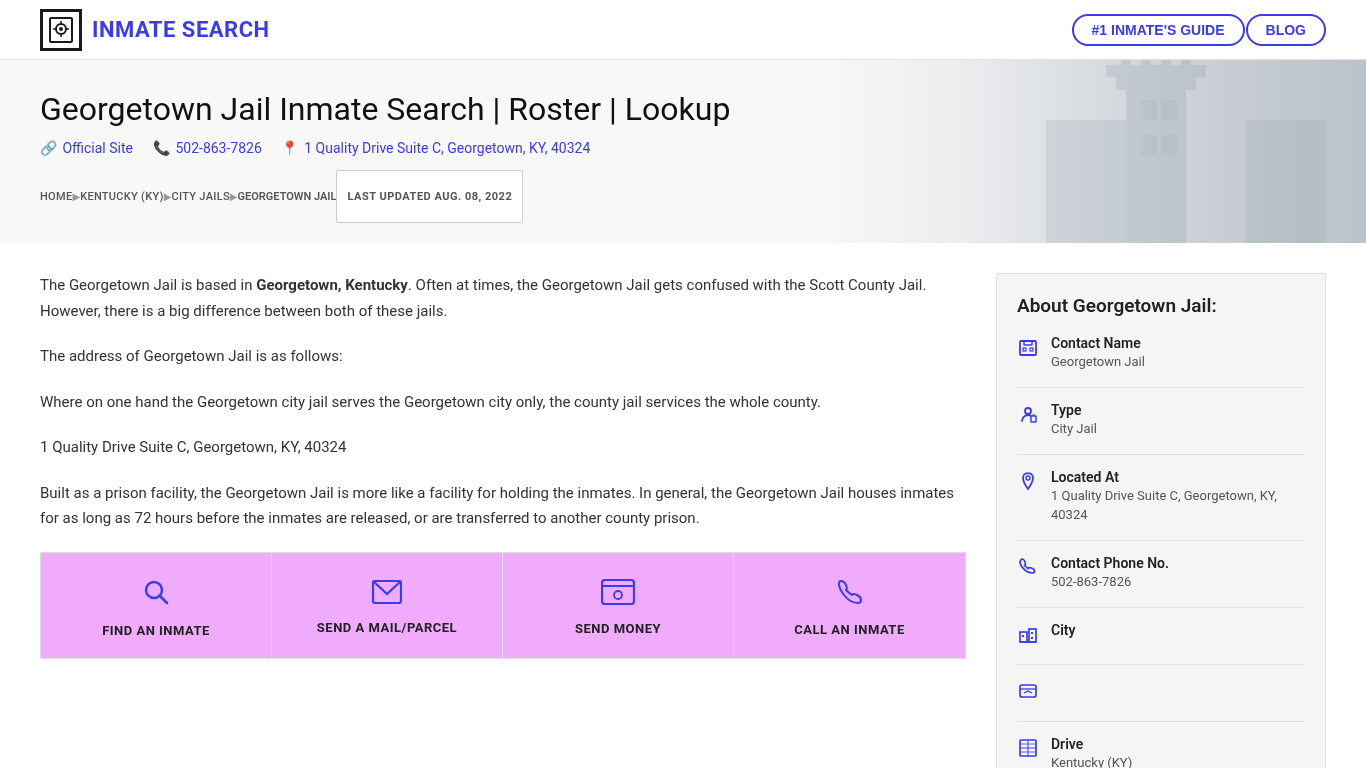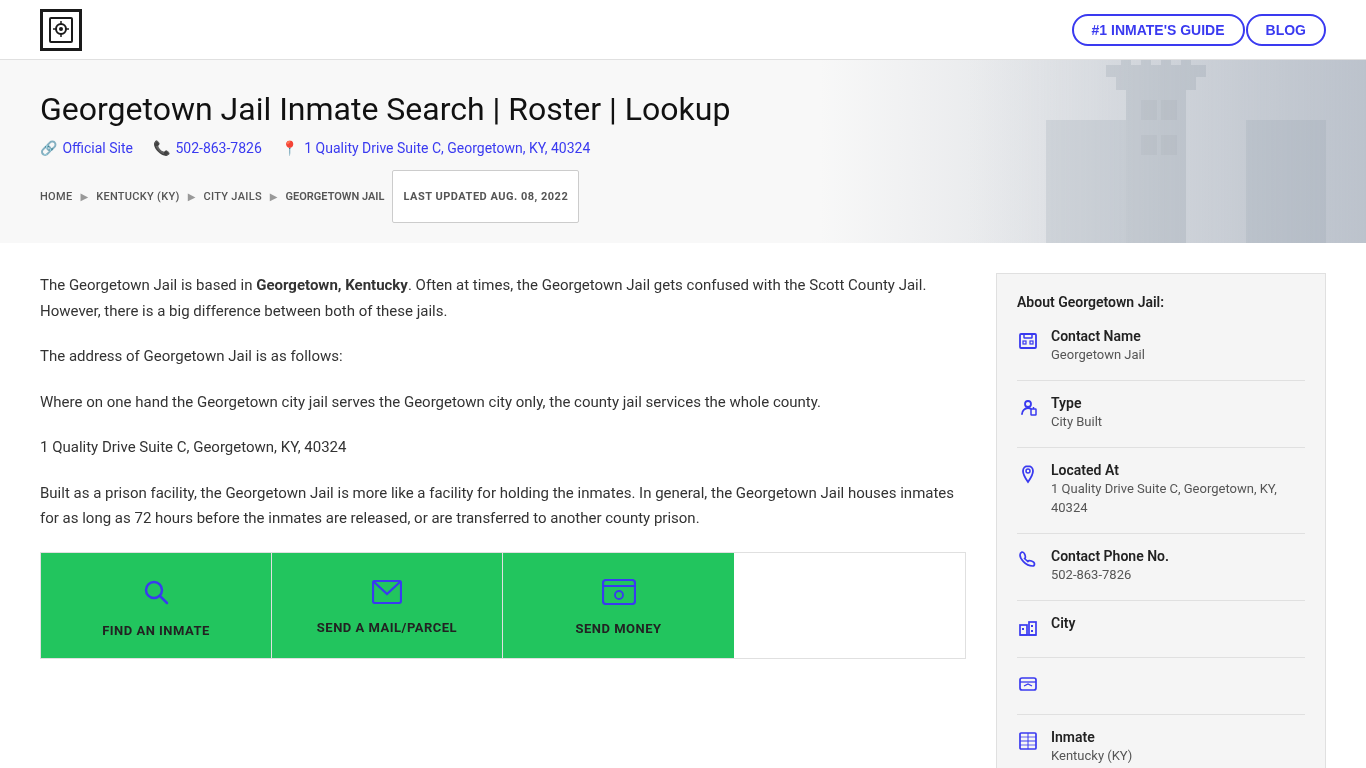--- a/index.html
+++ b/index.html
@@ -36,21 +36,21 @@
       opacity: 0.5;
     }
     
     #hero-bg-image svg { position: absolute; right: 0; top: 0; opacity: 0.35; }
 
     #page-title { font-size: 32px; font-weight: 400; color: #111; margin-bottom: 12px; position: relative; z-index: 1; }
     #meta-info { display: flex; align-items: center; gap: 20px; font-size: 14px; color: #3a3af0; margin-bottom: 14px; position: relative; z-index: 1; }
     .meta-item { display: flex; align-items: center; gap: 5px; }
     .meta-item a { color: #3a3af0; text-decoration: none; }
     #breadcrumb {
-      display: flex; align-items: center; gap: 8px; font-size: 12px; color: #555;
+      display: flex; align-items: center; gap: 0; font-size: 12px; color: #555;
       position: relative; z-index: 1; flex-wrap: wrap; text-align: right;
     }
     .breadcrumb-link { color: #555; text-decoration: none; font-weight: 500; text-transform: uppercase; font-size: 11px; letter-spacing: 0.3px; }
     .breadcrumb-sep { color: #999; font-size: 10px; }
     .breadcrumb-current { color: #555; text-transform: uppercase; font-size: 11px; font-weight: 600; }
     .last-updated {
       background: #fff; border: 1px solid #ccc; padding: 19px 10px;
       font-size: 11px; font-weight: 700; text-transform: uppercase; letter-spacing: 0.5px; color: #555;
       border-radius: 2px;
     }
@@ -68,29 +68,29 @@
     #content p strong { font-weight: 700; }
 
     
     #action-cards {
       display: grid; grid-template-columns: repeat(4, 1fr);
       border: 1px solid #e0e0e0; margin-top: 10px;
     }
     .action-card {
       display: flex; flex-direction: column; align-items: center; justify-content: center;
       padding: 24px 10px 20px 10px; border-right: 1px solid #e0e0e0;
-      cursor: pointer; background: #22c55e;
+      cursor: pointer; background: #f0abfc;
     }
     .action-card:last-child { border-right: none; }
     .action-icon { font-size: 26px; color: #3a3af0; margin-bottom: 10px; }
     .action-label { font-size: 13px; font-weight: 700; color: #222; text-align: center; text-transform: uppercase; letter-spacing: 0.5px; }
 
     
     #about-box { background: #f5f5f5; border: 1px solid #e0e0e0; padding: 20px; }
-    #about-title { font-size: 14px; font-weight: 600; color: #222; margin-bottom: 18px; }
+    #about-title { font-size: 19px; font-weight: 600; color: #222; margin-bottom: 18px; }
     .info-row { display: flex; gap: 12px; align-items: flex-start; margin-bottom: 16px; }
     .info-icon { color: #3a3af0; font-size: 18px; margin-top: 2px; flex-shrink: 0; width: 22px; text-align: center; }
     .info-content { flex: 1; }
     .info-label { font-size: 14px; font-weight: 600; color: #222; margin-bottom: 2px; }
     .info-value { font-size: 13px; color: #555; line-height: 1.4; }
     .divider { border: none; border-top: 1px solid #e0e0e0; margin: 4px 0 14px 0; }
   </style>
 </head>
 <body>
 
@@ -100,20 +100,21 @@
       <svg viewBox="0 0 28 28" fill="none" xmlns="http://www.w3.org/2000/svg">
         <rect x="3" y="2" width="22" height="24" rx="1" stroke="#1a1a1a" stroke-width="2" fill="none"></rect>
         <circle cx="14" cy="13" r="5" stroke="#1a1a1a" stroke-width="2" fill="none"></circle>
         <line x1="9" y1="13" x2="6" y2="13" stroke="#1a1a1a" stroke-width="1.5"></line>
         <line x1="22" y1="13" x2="19" y2="13" stroke="#1a1a1a" stroke-width="1.5"></line>
         <line x1="14" y1="8" x2="14" y2="5" stroke="#1a1a1a" stroke-width="1.5"></line>
         <line x1="14" y1="21" x2="14" y2="18" stroke="#1a1a1a" stroke-width="1.5"></line>
         <circle cx="14" cy="13" r="2" fill="#1a1a1a"></circle>
       </svg>
     </div>
+    <span id="site-title">INMATE SEARCH</span>
   </div>
   <nav id="header-nav">
     <button class="header-btn">#1 INMATE'S GUIDE</button>
     <button class="header-btn">BLOG</button>
   </nav>
 </header>
 
 <section id="hero">
   <div id="hero-bg-image">
     <svg width="380" height="200" viewBox="0 0 380 200" xmlns="http://www.w3.org/2000/svg">
@@ -194,20 +195,28 @@
       <div class="action-card">
         <div class="action-icon">
           <svg width="34" height="26" viewBox="0 0 34 26" fill="none" xmlns="http://www.w3.org/2000/svg">
             <rect x="1" y="1" width="32" height="24" rx="3" stroke="#3a3af0" stroke-width="2.2" fill="none"></rect>
             <line x1="1" y1="7" x2="33" y2="7" stroke="#3a3af0" stroke-width="2"></line>
             <circle cx="17" cy="16" r="4" stroke="#3a3af0" stroke-width="1.8" fill="none"></circle>
           </svg>
         </div>
         <span class="action-label">SEND MONEY</span>
       </div>
+      <div class="action-card">
+        <div class="action-icon">
+          <svg width="28" height="28" viewBox="0 0 28 28" fill="none" xmlns="http://www.w3.org/2000/svg">
+            <path d="M5 3C5 3 8 3 10 7C12 11 10 12 10 12C10 12 13 15 16 17C16 17 17 15 21 17C25 19 25 22 25 22C25 22 25 25 22 25C10 25 3 10 3 6C3 3 5 3 5 3Z" stroke="#3a3af0" stroke-width="2" fill="none" stroke-linejoin="round"></path>
+          </svg>
+        </div>
+        <span class="action-label">CALL AN INMATE</span>
+      </div>
     </div>
   </div>
 
   <aside id="sidebar">
     <div id="about-box">
       <h2 id="about-title">About Georgetown Jail:</h2>
 
       <div class="info-row">
         <div class="info-icon">
           <svg width="20" height="20" viewBox="0 0 20 20" fill="none" xmlns="http://www.w3.org/2000/svg">
@@ -228,21 +237,21 @@
         <div class="info-icon">
           <svg width="20" height="20" viewBox="0 0 20 20" fill="none" xmlns="http://www.w3.org/2000/svg">
             <circle cx="10" cy="7" r="3" stroke="#3a3af0" stroke-width="1.8" fill="none"></circle>
             <path d="M4 17C4 13.7 6.7 11 10 11C11 11 12 11.3 12.8 11.8" stroke="#3a3af0" stroke-width="1.8" stroke-linecap="round" fill="none"></path>
             <rect x="13" y="12" width="5" height="6" rx="0.5" stroke="#3a3af0" stroke-width="1.5" fill="none"></rect>
             <line x1="15.5" y1="12" x2="15.5" y2="10" stroke="#3a3af0" stroke-width="1.5"></line>
           </svg>
         </div>
         <div class="info-content">
           <div class="info-label">Type</div>
-          <div class="info-value">City Built</div>
+          <div class="info-value">City Jail</div>
         </div>
       </div>
       <hr class="divider">
 
       <div class="info-row">
         <div class="info-icon">
           <svg width="20" height="20" viewBox="0 0 20 20" fill="none" xmlns="http://www.w3.org/2000/svg">
             <path d="M10 2C7.2 2 5 4.2 5 7C5 11 10 18 10 18C10 18 15 11 15 7C15 4.2 12.8 2 10 2Z" stroke="#3a3af0" stroke-width="1.8" fill="none"></path>
             <circle cx="10" cy="7" r="2" stroke="#3a3af0" stroke-width="1.5" fill="none"></circle>
           </svg>
@@ -299,20 +308,20 @@
         <div class="info-icon">
           <svg width="20" height="20" viewBox="0 0 20 20" fill="none" xmlns="http://www.w3.org/2000/svg">
             <rect x="2" y="2" width="16" height="16" rx="1" stroke="#3a3af0" stroke-width="1.7" fill="none"></rect>
             <line x1="10" y1="2" x2="10" y2="18" stroke="#3a3af0" stroke-width="1"></line>
             <line x1="2" y1="10" x2="18" y2="10" stroke="#3a3af0" stroke-width="1"></line>
             <line x1="2" y1="6" x2="18" y2="6" stroke="#3a3af0" stroke-width="0.8"></line>
             <line x1="2" y1="14" x2="18" y2="14" stroke="#3a3af0" stroke-width="0.8"></line>
           </svg>
         </div>
         <div class="info-content">
-          <div class="info-label">Inmate</div>
+          <div class="info-label">Drive</div>
           <div class="info-value">Kentucky (KY)</div>
         </div>
       </div>
 
     </div>
   </aside>
 </div>
 
 </body></html>

